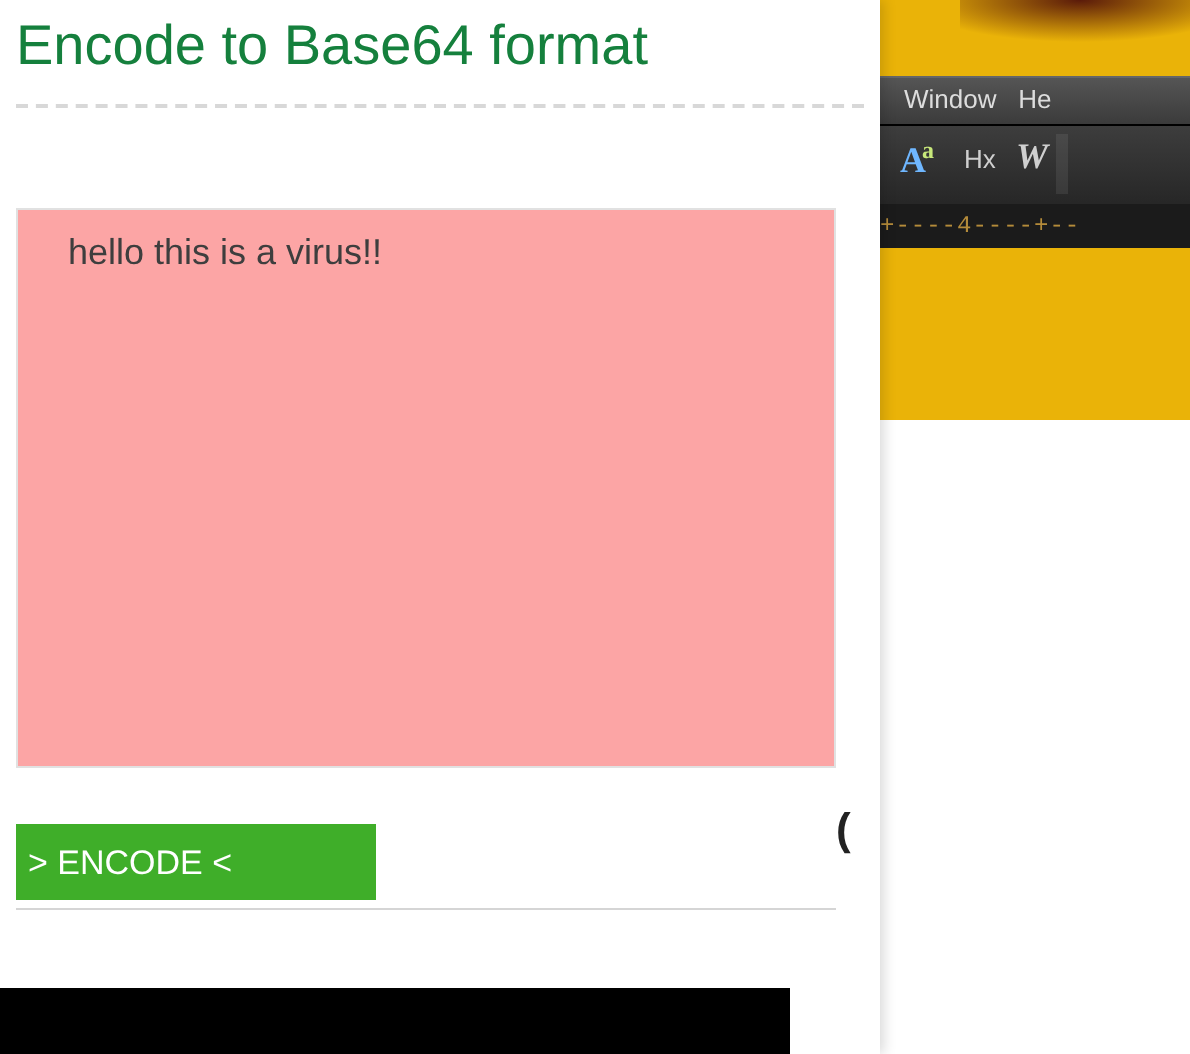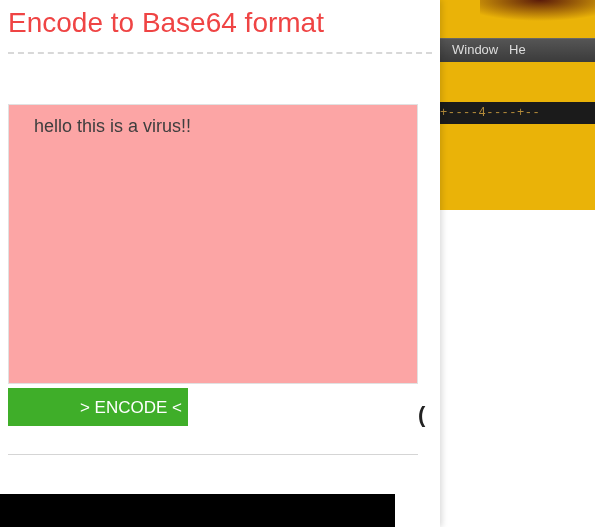--- a/index.html
+++ b/index.html
@@ -9,43 +9,50 @@
   .bg-win .toolbar .sep{position:absolute;left:-4px;top:4px;width:2px;height:30px;background:rgba(255,255,255,.08)}
   .bg-win .toolbar .aa{position:absolute;left:10px;top:6px;color:#6fb7ff;font:700 18px/1 Georgia,serif}
   .bg-win .toolbar .aa sup{color:#c7e77a;font-size:12px;margin-left:-2px}
   .bg-win .toolbar .hx{position:absolute;left:42px;top:10px;color:#cfcfcf;font:13px/1 Arial}
   .bg-win .toolbar .w{position:absolute;left:68px;top:6px;color:#cfcfcf;font:italic 700 18px/1 Georgia,serif}
   .bg-win .toolbar .w2{position:absolute;left:88px;top:4px;width:6px;height:30px;background:rgba(255,255,255,.08)}
   .bg-win .ruler{position:absolute;left:0;top:102px;width:100%;height:22px;background:#1b1b1b;color:#b48b3a;font:12px/22px "Courier New",monospace;letter-spacing:.5px;overflow:hidden;white-space:pre}
   .bg-win .glow{position:absolute;left:40px;top:0;width:155px;height:36px;background:radial-gradient(120px 30px at 60px 0px,#5a1a0a,transparent 70%)}
 
   .panel{position:absolute;left:0;top:0;width:440px;height:527px;background:#fff;box-shadow:2px 0 6px rgba(0,0,0,.15)}
-  .title{margin:6px 0 0 8px;color:#ef4444;font:28px/1.2 Arial}
+  .title{margin:6px 0 0 8px;color:#15803d;font:28px/1.2 Arial}
   .subtitle{margin:2px 0 0 8px;color:#9a9a9a;font:16px/1.2 Arial}
   .dash{margin:12px 8px 0 8px;height:1px;border-top:2px dashed #d8d8d8}
   .inputbox{position:absolute;left:8px;top:104px;width:410px;height:280px;background:#fca5a5;border:1px solid #e1e1e1;padding:10px 25px;box-sizing:border-box;color:#3e3e3e;font:18px/1.3 Arial;resize:none;outline:none}
-  .encode-btn{position:absolute;left:8px;top:388px;width:180px;height:38px;background:#3fae29;color:#fff;border:none;font:17px/38px Arial;text-align:right;cursor:pointer}
+  .encode-btn{position:absolute;left:8px;top:412px;width:180px;height:38px;background:#3fae29;color:#fff;border:none;font:17px/38px Arial;text-align:left;cursor:pointer}
   .charset{position:absolute;left:198px;top:400px;width:210px;height:38px;border:1px solid #bdbdbd;background:#fff}
   .charset .sel{position:absolute;left:10px;top:0;height:36px;font:18px/36px Arial;color:#444}
   .charset .arrow{position:absolute;right:0;top:0;width:28px;height:36px;border-left:1px solid #bdbdbd;background:linear-gradient(#fcfcfc,#eaeaea)}
   .charset .arrow:after{content:"";position:absolute;left:8px;top:14px;border:5px solid transparent;border-top-color:#333}
   .paren{position:absolute;left:418px;top:404px;font:700 22px/1 Arial;color:#222}
   .outhr{position:absolute;left:8px;top:454px;width:410px;height:1px;border-top:1px solid #d5d5d5}
   .out{position:absolute;left:8px;top:466px;width:410px;height:26px;color:#1a1a1a;font:22px/26px Arial;white-space:pre;overflow:hidden}
 
   .blackbar{position:absolute;left:0;top:494px;width:395px;height:33px;background:#000}
 </style>
 </head>
 <body>
 
 <div class="bg-win">
   <div class="glow"></div>
   <div class="menubar">
     <span>Window</span>&nbsp;&nbsp;
     <span>He</span>
+  </div>
+  <div class="toolbar">
+    <span class="sep"></span>
+    <span class="aa"><span>A</span><sup>a</sup></span>
+    <span class="hx">Hx</span>
+    <span class="w">W</span>
+    <span class="w2"></span>
   </div>
   <div class="ruler">+----4----+--</div>
 </div>
 
 <div class="panel">
   <div class="title">Encode to Base64 format</div>
   <div class="dash"></div>
 
   <textarea class="inputbox" style="">hello this is a virus!!</textarea>
 

